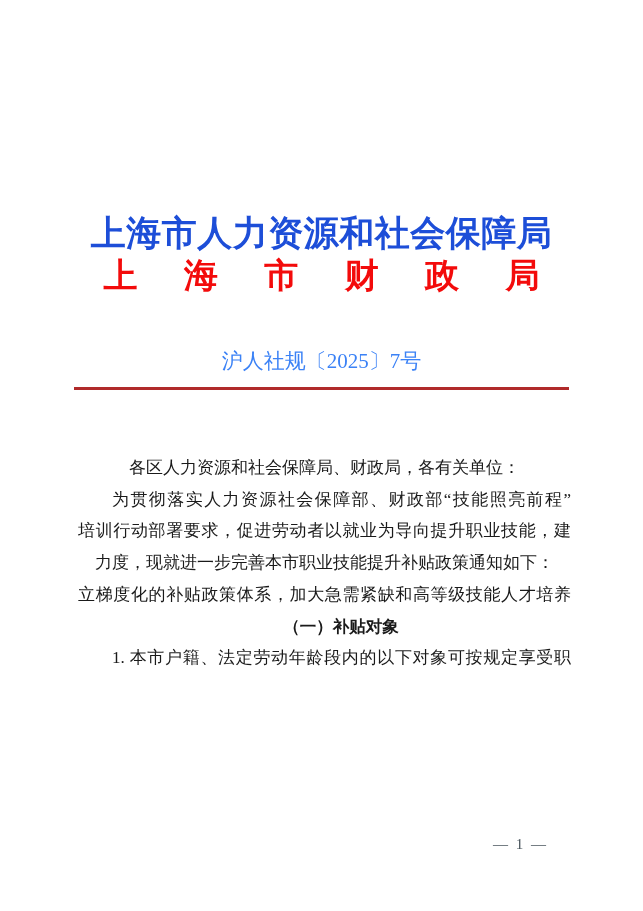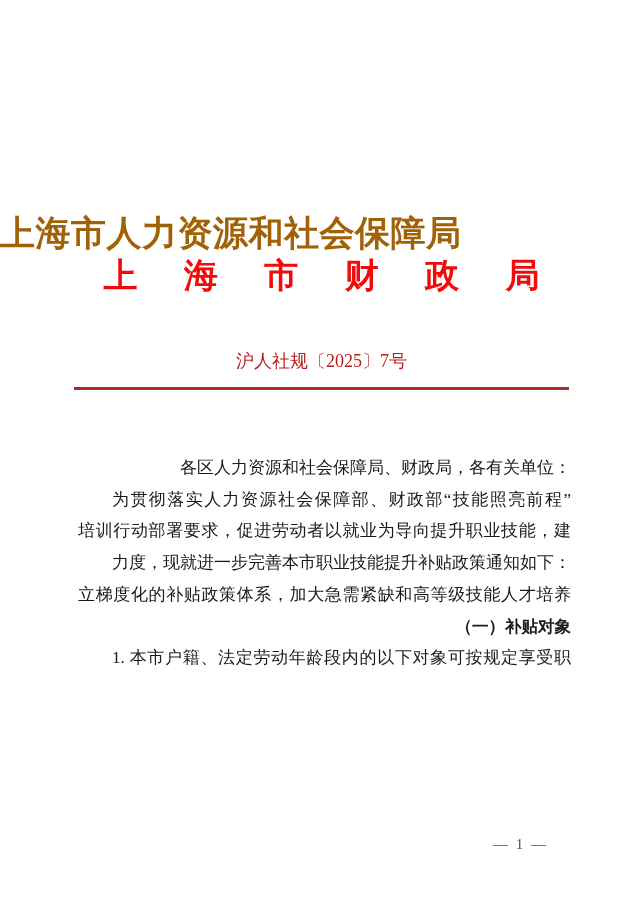--- a/index.html
+++ b/index.html
@@ -14,41 +14,42 @@
     font-family: "Liberation Serif", "DejaVu Serif", serif;
     color: #1a1a1a;
   }
 
   
   .org-line1 {
     margin-top: 214px;
     line-height: 40px;
     font-size: 35px;
     font-weight: bold;
-    color: #a16207;
+    color: #1d4ed8;
+    text-align: center;
     letter-spacing: 0.5px;
   }
   .org-line2 {
     width: 436px;
     margin: 0 auto;
     line-height: 44px;
     font-size: 34px;
     font-weight: bold;
     color: #f30b0b;
     text-align: justify;
     text-align-last: justify;
   }
 
   
   .doc-number {
     margin-top: 52px;
     line-height: 22px;
-    font-size: 18px;
+    font-size: 21px;
     text-align: center;
-    color: #b91c1c;
+    color: #3b82f6;
   }
 
   
   .red-rule {
     width: 495px;
     height: 3px;
     margin: 15px auto 0 auto;
     background: #b02a2a;
   }
 
@@ -64,21 +65,21 @@
   }
 
   
   .body-text {
     margin-top: 31px;
     padding: 0 72px 0 78px;
     font-size: 17px;
     line-height: 31.7px;
     color: #1a1a1a;
   }
-  .line { text-align: right; }
+  .line { text-align: center; }
   .indent { text-indent: 2em; }
   .fill {
     text-align: justify;
     text-align-last: justify;
   }
   .hei {
     font-family: "Liberation Sans", "DejaVu Sans", sans-serif;
     font-weight: bold;
     font-size: 16.5px;
   }

